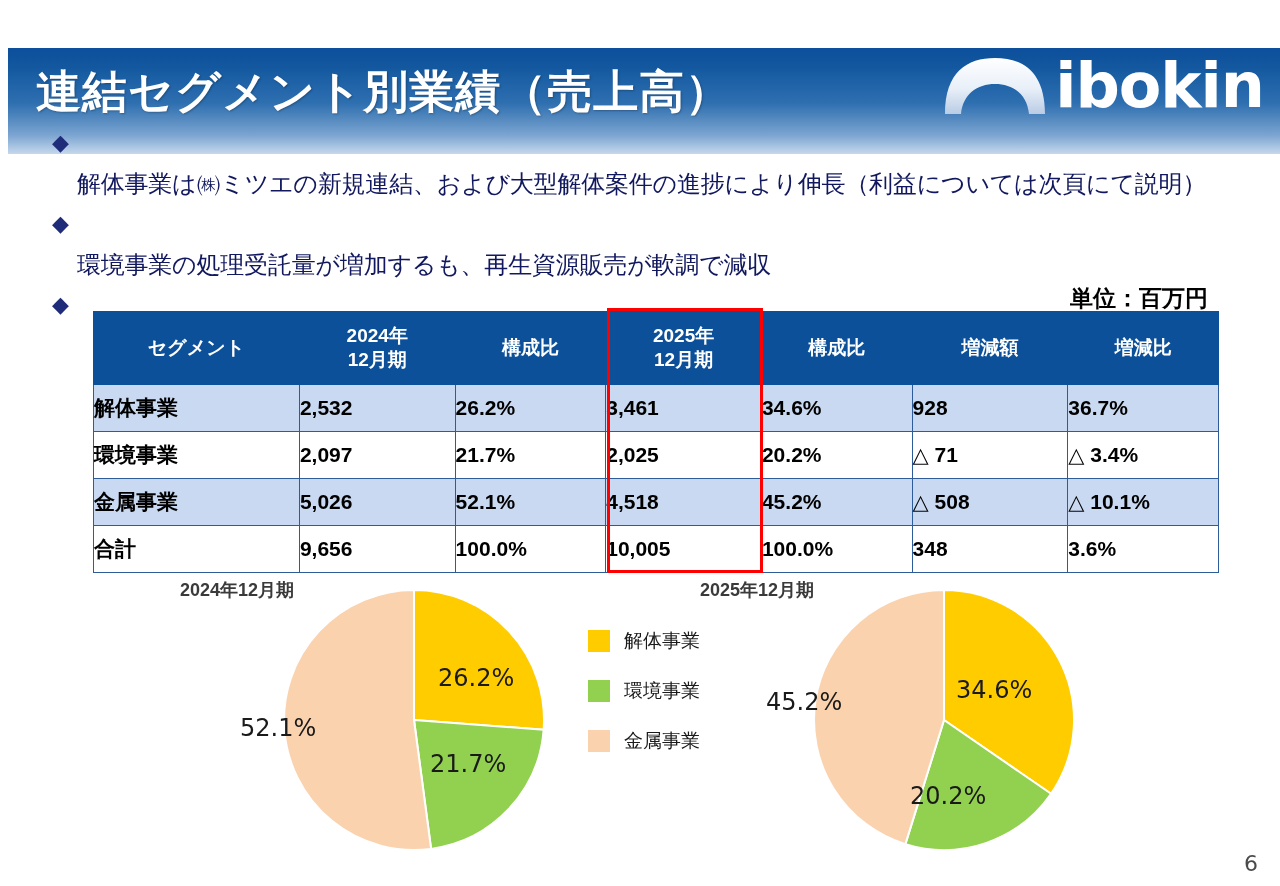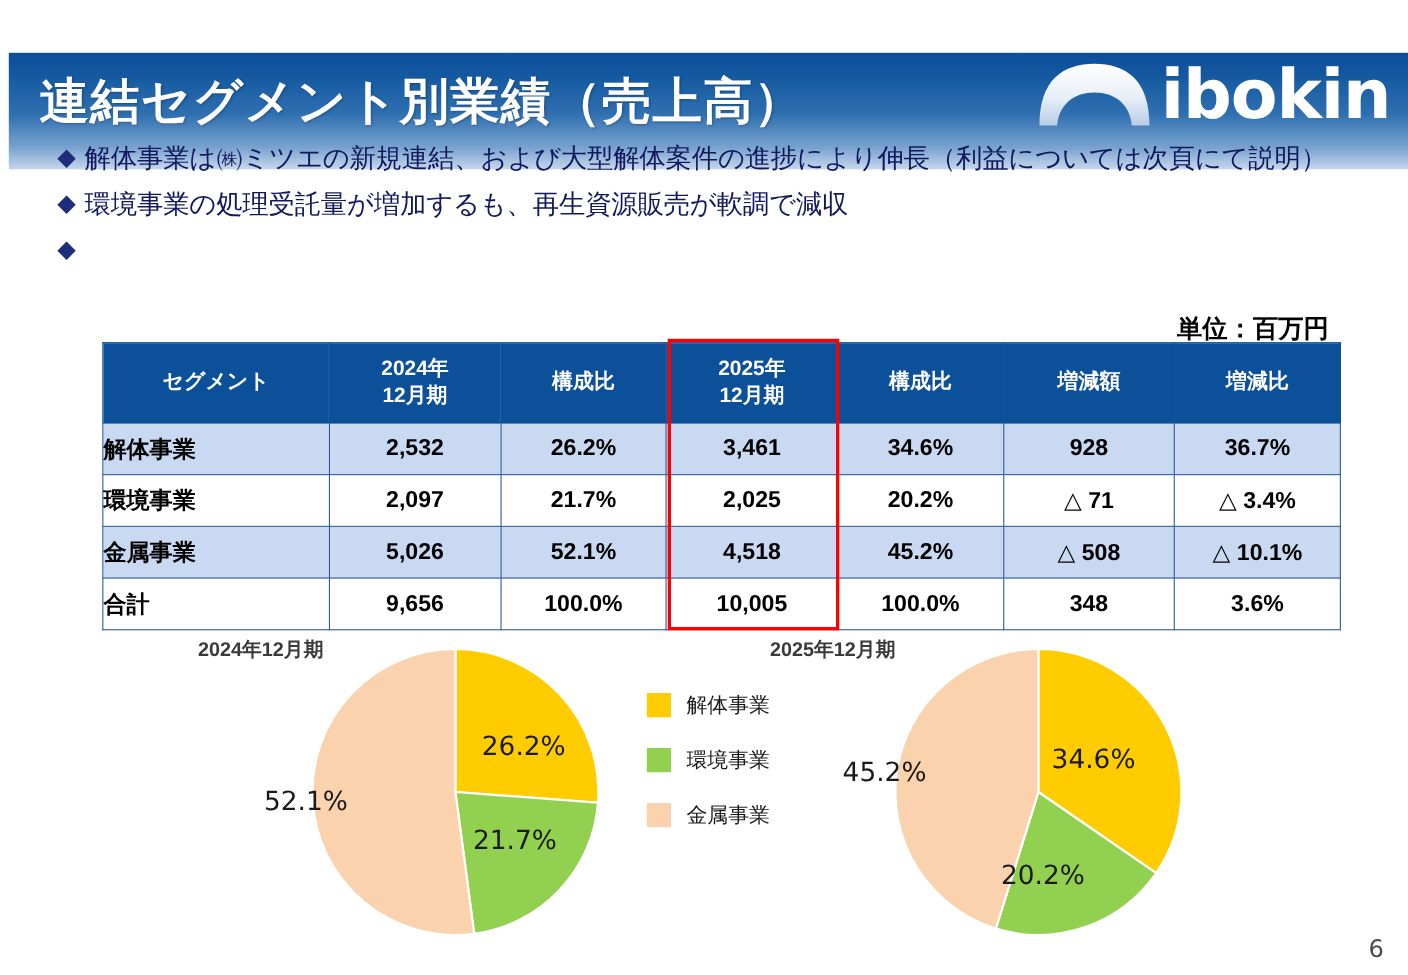--- a/index.html
+++ b/index.html
@@ -29,20 +29,21 @@
   }
   
   .bullets{position:absolute;left:52px;top:128px;width:1200px;}
   .bullet{display:flex;align-items:flex-start;margin-bottom:8px;}
   .bullet-mark{
     color:#1F2C79;font-size:22px;line-height:30px;margin-right:8px;flex:0 0 auto;
   }
   .bullet-text{
     color:#11185E;font-size:24px;line-height:34px;font-weight:500;
     letter-spacing:-0.2px;
+    margin-top:39px;
   }
   
   .unit-label{
     position:absolute;right:72px;top:283px;
     font-size:23px;font-weight:bold;color:#000000;
   }
   
   .table-wrap{position:absolute;left:77px;top:311px;width:1126px;padding-left:16px;}
   table.seg{border-collapse:collapse;width:1126px;table-layout:fixed;}
   table.seg th,table.seg td{
@@ -52,21 +53,21 @@
   }
   table.seg thead th{
     background:#0B5099;color:#ffffff;text-align:center;
     font-size:19px;height:72px;line-height:24px;
     border:1px solid #0B5099;
   }
   .col-seg{width:205px;}
   .col-num{width:155px;}
   .col-pct{width:150px;}
   td.seg-name{text-align:left;padding-left:10px;font-size:21px;}
-  td.num{text-align:center;padding-right:18px;}
+  td.num{text-align:left;padding-right:18px;}
   tr.alt td{background:#C9D9F1;}
   tr.plain td{background:#ffffff;}
   
   .hl-box{
     position:absolute;left:607px;top:308px;width:156px;height:265px;
     border:3px solid #FF0000;pointer-events:none;box-sizing:border-box;
   }
   
   .charts{position:absolute;left:0;top:574px;width:1280px;height:300px;}
   .chart-block{position:absolute;top:0;}

